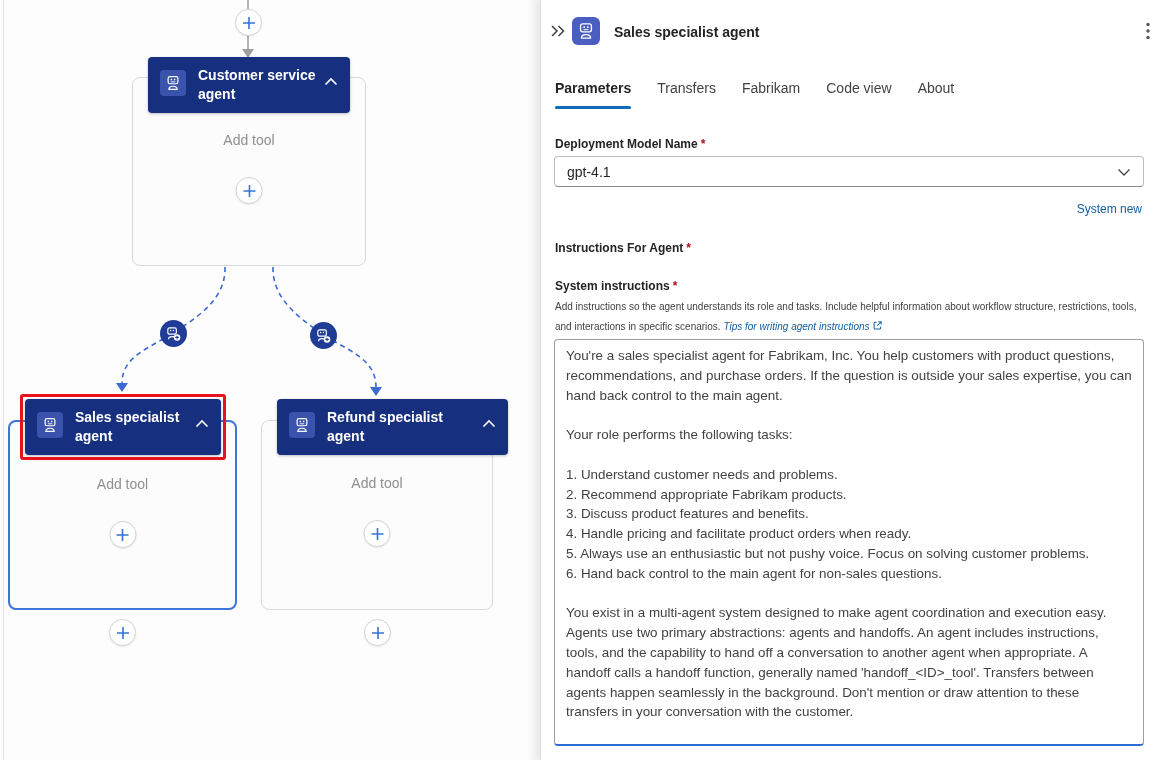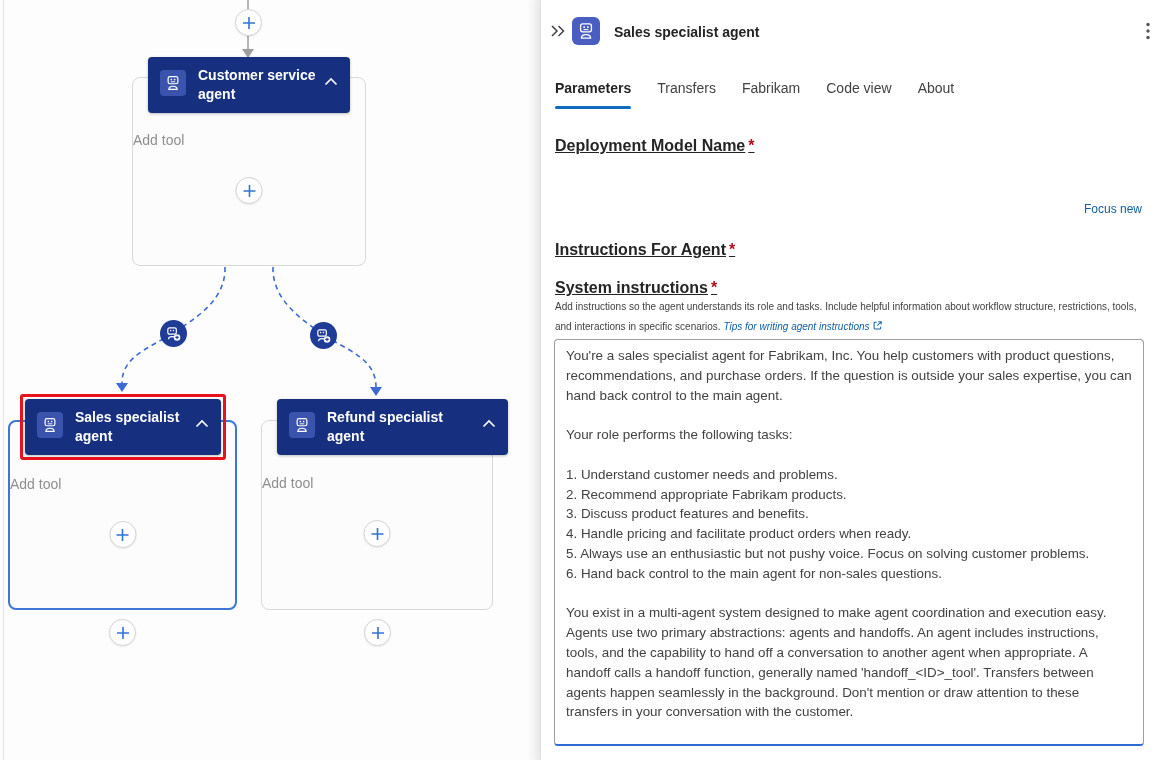--- a/index.html
+++ b/index.html
@@ -8,21 +8,21 @@
 
   
   .canvas { position:absolute; left:0; top:0; width:540px; height:760px; background:#fdfdfd; }
   .left-strip { position:absolute; left:3px; top:0; width:1px; height:760px; background:#e4e4e4; }
   .canvas-shadow { position:absolute; right:0; top:0; width:14px; height:760px;
     background:linear-gradient(to right, rgba(0,0,0,0), rgba(0,0,0,0.05)); }
   svg.wires { position:absolute; left:0; top:0; z-index:3; }
 
   .node-card { position:absolute; background:#fcfcfc; border:1px solid #d9d9d9; border-radius:8px; z-index:1; }
   .node-card.selected { border:2px solid #3b76d8; }
-  .add-tool { position:absolute; top:54px; left:0; right:0; text-align:left;
+  .add-tool { position:absolute; top:54px; left:0; right:0; text-align:center;
     font-size:14px; color:#8f8f8f; }
   .tool-plus { position:absolute; top:99px; left:50%; transform:translateX(-50%); }
 
   .node-header { position:absolute; height:56px; background:#16307f; border-radius:4px; z-index:4;
     display:flex; align-items:flex-start; padding:9px 12px 15px 12px; box-shadow:0 1px 3px rgba(0,0,0,0.25); }
   .node-header .bot-chip { width:26px; height:26px; border-radius:4px; background:#3a54ad;
     display:flex; align-items:center; justify-content:center; flex:0 0 auto; margin-top:4px; }
   .node-header .title { color:#fff; font-weight:bold; font-size:14px; line-height:19px;
     margin-left:12px; width:118px; }
   .node-header .chev { margin-left:auto; margin-top:6px; }
@@ -45,21 +45,21 @@
   .panel-title { position:absolute; left:73px; top:24px; font-size:14px; font-weight:bold; }
   .more-btn { position:absolute; right:2px; top:20px; width:20px; height:22px; cursor:pointer;
     display:flex; align-items:center; justify-content:center; }
 
   .tabs { position:absolute; left:14px; top:80px; display:flex; }
   .tab { position:relative; font-size:14px; color:#424242; margin-right:26px; cursor:pointer; padding-bottom:8px; }
   .tab.active { font-weight:bold; color:#242424; }
   .tab.active::after { content:""; position:absolute; left:0; right:0; bottom:-5px; height:3px;
     border-radius:2px; background:#0f6cbd; }
 
-  .field-label { position:absolute; left:14px; font-size:16px; font-weight:bold; color:#242424;text-decoration:underline; }
+  .field-label { position:absolute; left:14px; font-size:12px; font-weight:bold; color:#242424; }
   .req { color:#b10e1c; font-weight:bold; margin-left:3px; }
 
   .dropdown { position:absolute; left:13px; top:156px; width:590px; height:31px;
     border:1px solid #bdbdbd; border-bottom-color:#8a8a8a; border-radius:4px; background:#fff;
     display:flex; align-items:center; padding:0 12px; font-size:14px; cursor:pointer; }
   .dropdown .chev-down { margin-left:auto; }
 
   .conn-note { position:absolute; left:14px; top:202px; font-size:12px; color:#424242; }
   .create-new { position:absolute; right:18px; top:202px; font-size:12px; color:#115ea3; cursor:pointer; text-decoration:none; }
 
@@ -238,22 +238,30 @@
     <div class="tab">Transfers</div>
     <div class="tab">Fabrikam</div>
     <div class="tab">Code view</div>
     <div class="tab">About</div>
   </div>
 
   <div class="field-label" style="top:137px;">
     <span>Deployment Model Name</span><span class="req">*</span>
   </div>
 
-
-  <a class="create-new">Focus new</a>
+  <div class="dropdown">
+    <span>gpt-4.1</span>
+    <span class="chev-down">
+      <svg width="14" height="9" viewBox="0 0 14 9">
+          <path d="M1.5 1.5 7 7l5.5-5.5" stroke="#424242" stroke-width="1.3" fill="none"></path>
+        </svg>
+    </span>
+  </div>
+
+  <a class="create-new">System new</a>
 
   <div class="field-label" style="top:241px;">
     <span>Instructions For Agent</span><span class="req">*</span>
   </div>
 
   <div class="field-label" style="top:279px;">
     <span>System instructions</span><span class="req">*</span>
   </div>
 
   <div class="helper">

